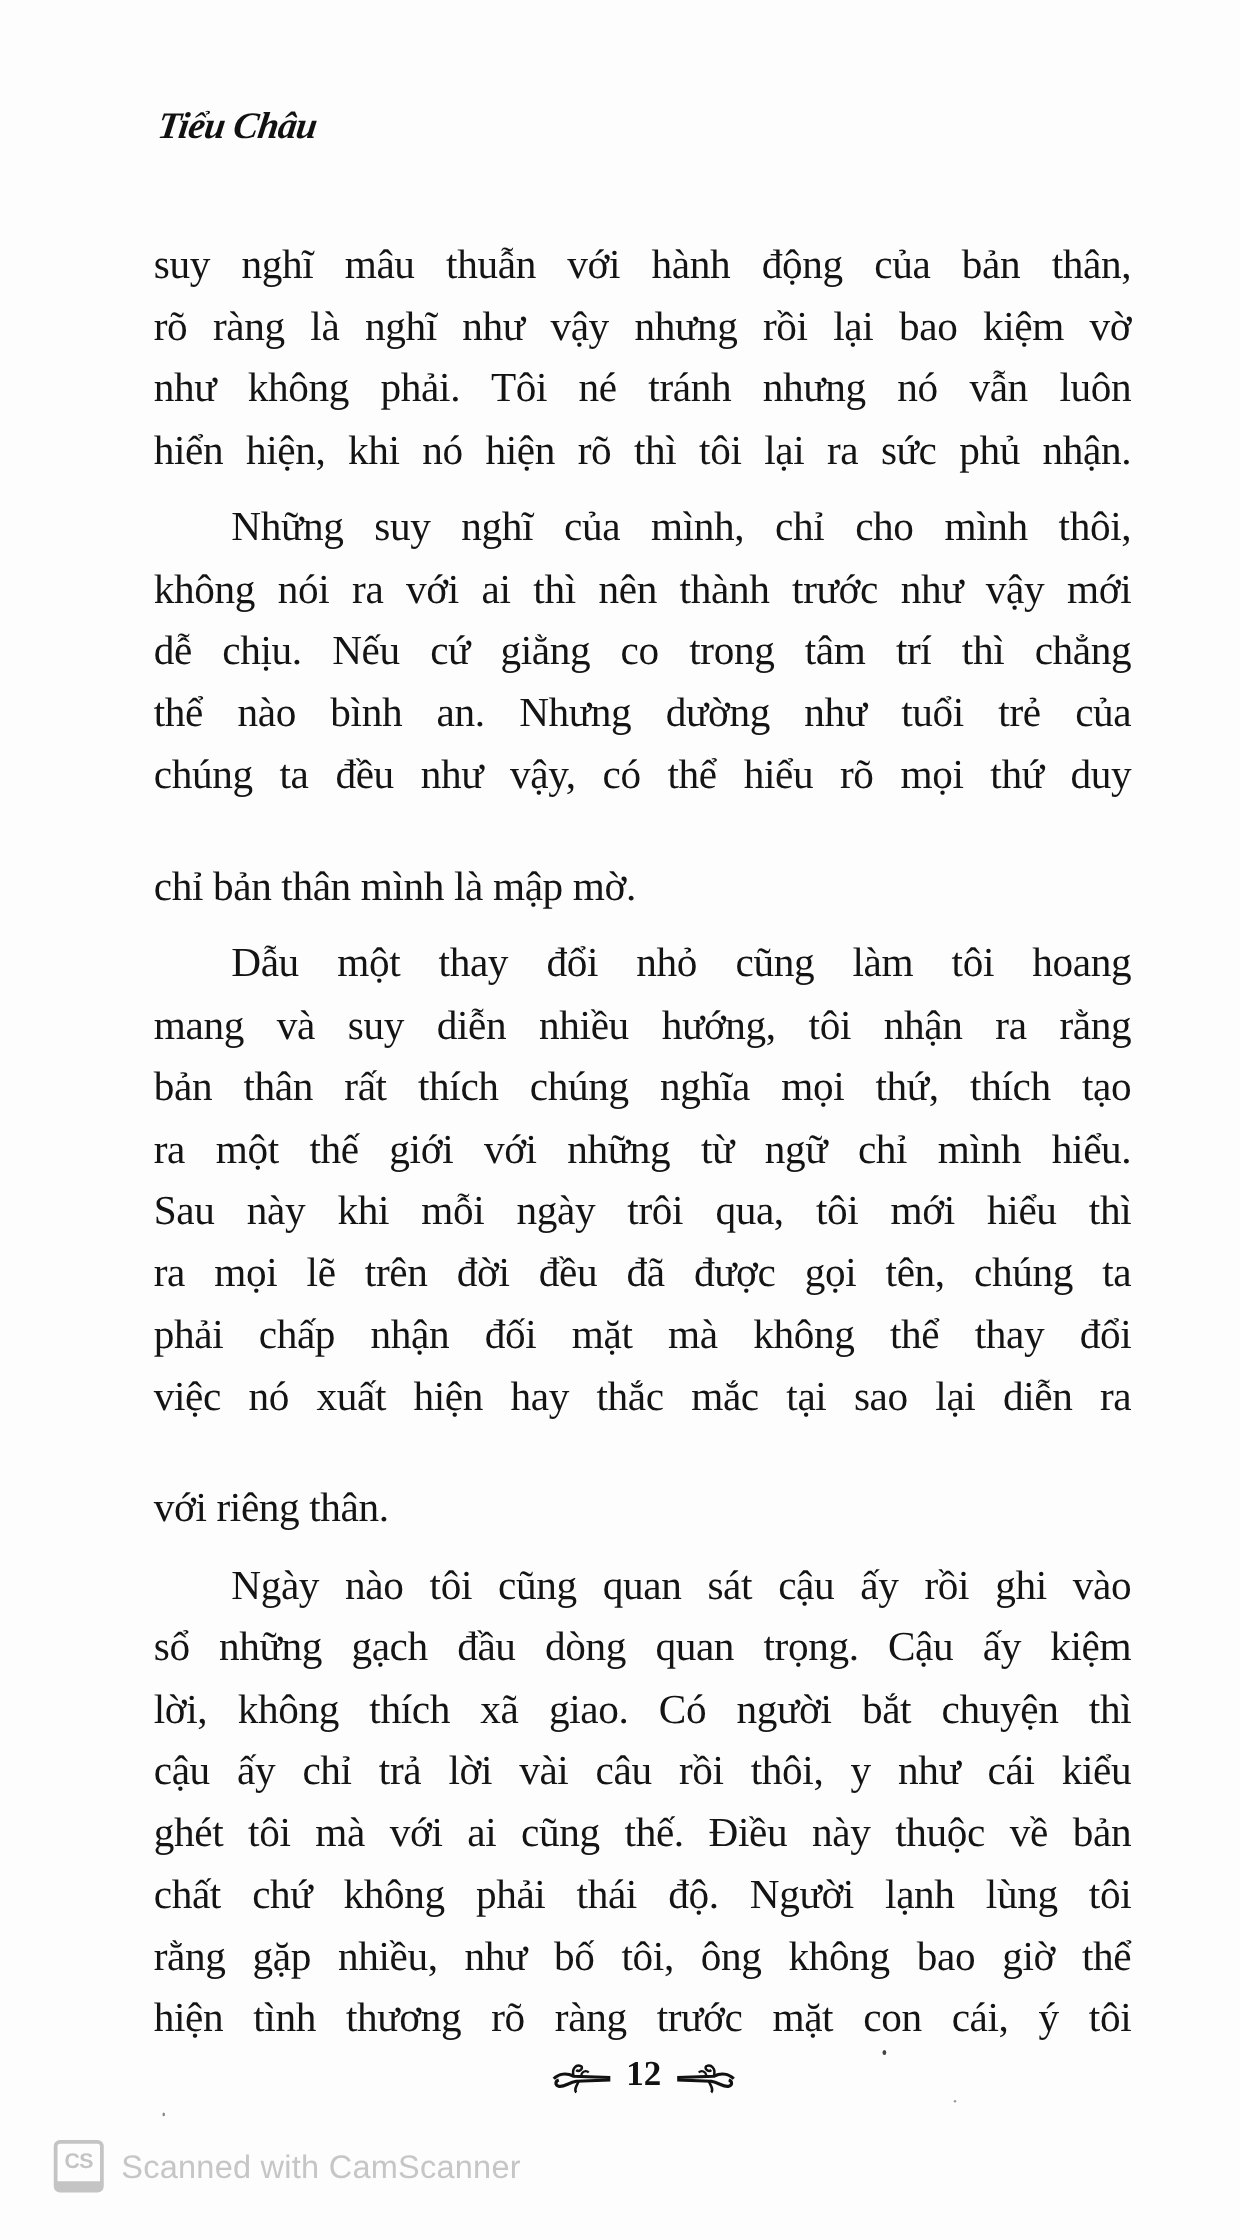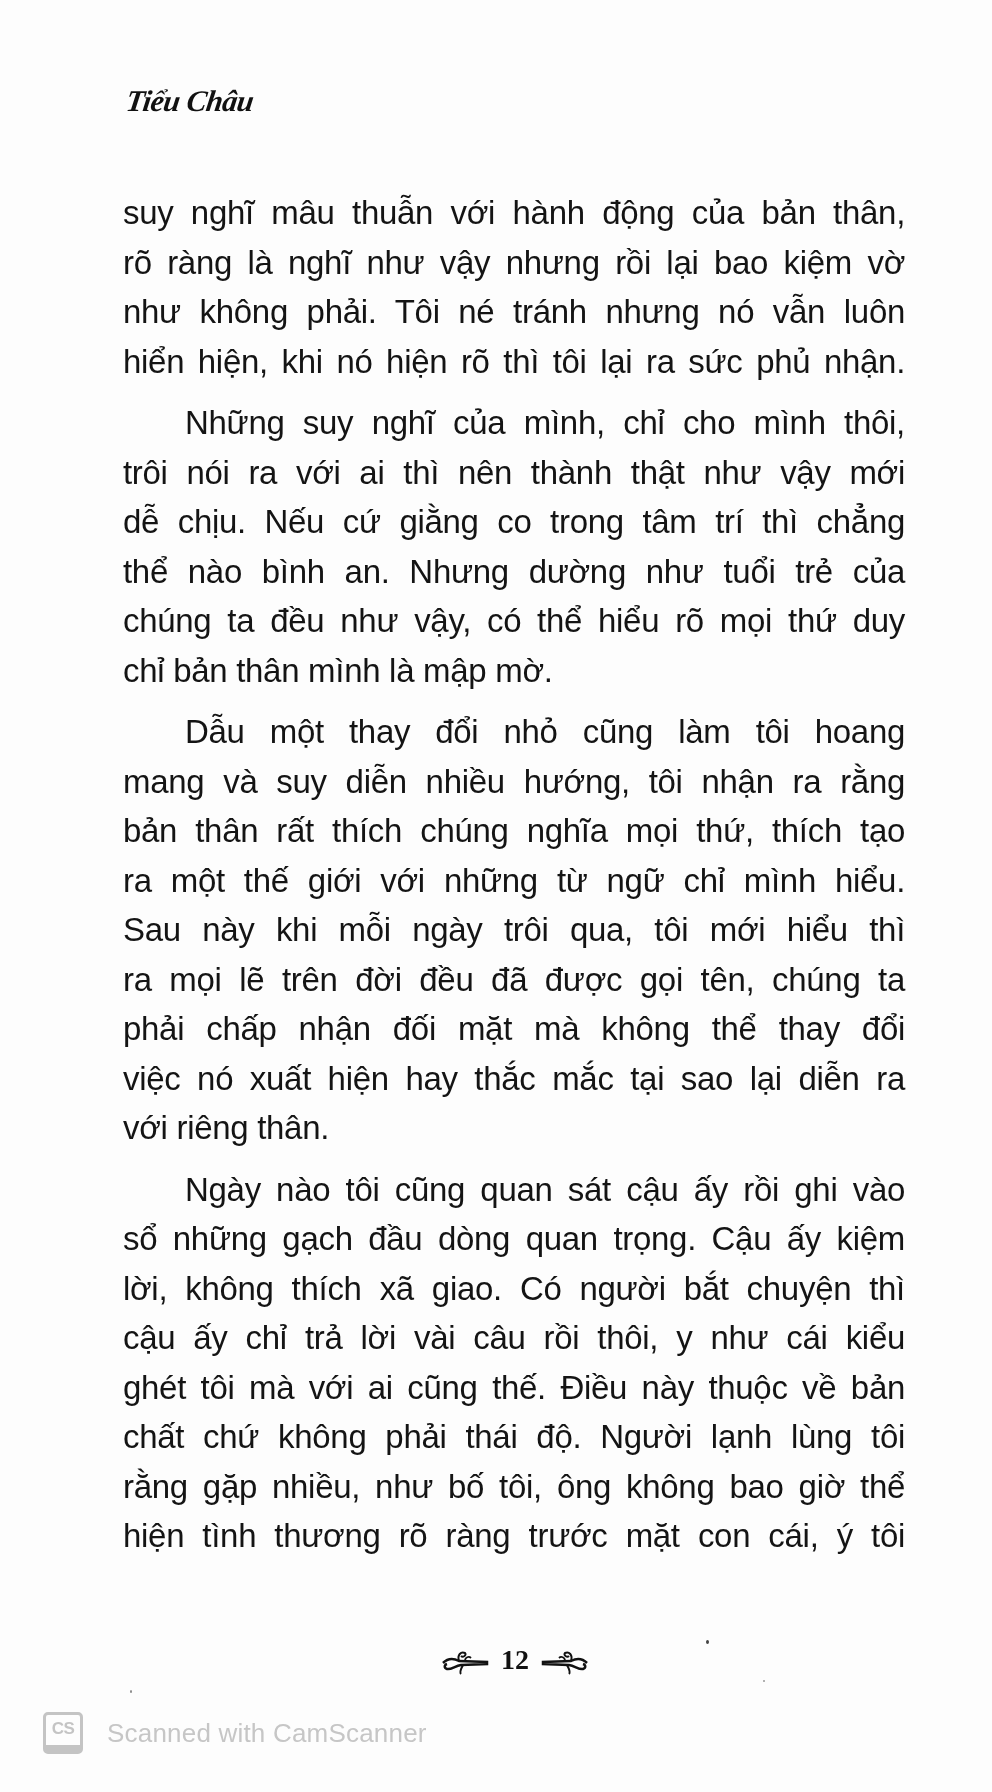--- a/index.html
+++ b/index.html
@@ -45,25 +45,25 @@
     }
     .line {
       display: block;
       height: 49.5px;
       line-height: 49.5px;
       font-size: 30px;
       white-space: nowrap;
       text-align: justify;
       text-align-last: justify;
       letter-spacing: -0.3px;
-      font-family: Liberation Sans, sans-serif;
+      font-family: Liberation Serif, serif;
       font-size: 33px;
     }
     .line.first { padding-left: 62px; }
-    .line.last { text-align-last: left; }
+    .line.last { text-align-last: left; margin-top: 40px; }
     .page-number {
       position: absolute;
       left: 440px;
       top: 1644px;
       width: 150px;
       display: flex;
       align-items: center;
       justify-content: center;
       gap: 12px;
     }
@@ -78,21 +78,21 @@
       position: absolute;
       background: #444;
       border-radius: 50%;
     }
     .watermark {
       position: absolute;
       left: 43px;
       top: 1712px;
       display: flex;
       align-items: center;
-      gap: 24px;
+      gap: 14px;
       color: #c4c4c4;
     }
     .cs-icon {
       width: 40px;
       height: 42px;
       border: 3px solid #c4c4c4;
       border-radius: 5px;
       box-sizing: border-box;
       position: relative;
       display: flex;
@@ -124,21 +124,21 @@
 
     <div class="paragraph">
       <span class="line">suy nghĩ mâu thuẫn với hành động của bản thân,</span>
       <span class="line">rõ ràng là nghĩ như vậy nhưng rồi lại bao kiệm vờ</span>
       <span class="line">như không phải. Tôi né tránh nhưng nó vẫn luôn</span>
       <span class="line">hiển hiện, khi nó hiện rõ thì tôi lại ra sức phủ nhận.</span>
     </div>
 
     <div class="paragraph">
       <span class="line first">Những suy nghĩ của mình, chỉ cho mình thôi,</span>
-      <span class="line">trôi nói ra với ai thì nên thành thật như vậy mới</span>
+      <span class="line">không nói ra với ai thì nên thành trước như vậy mới</span>
       <span class="line">dễ chịu. Nếu cứ giằng co trong tâm trí thì chẳng</span>
       <span class="line">thể nào bình an. Nhưng dường như tuổi trẻ của</span>
       <span class="line">chúng ta đều như vậy, có thể hiểu rõ mọi thứ duy</span>
       <span class="line last">chỉ bản thân mình là mập mờ.</span>
     </div>
 
     <div class="paragraph">
       <span class="line first">Dẫu một thay đổi nhỏ cũng làm tôi hoang</span>
       <span class="line">mang và suy diễn nhiều hướng, tôi nhận ra rằng</span>
       <span class="line">bản thân rất thích chúng nghĩa mọi thứ, thích tạo</span>

